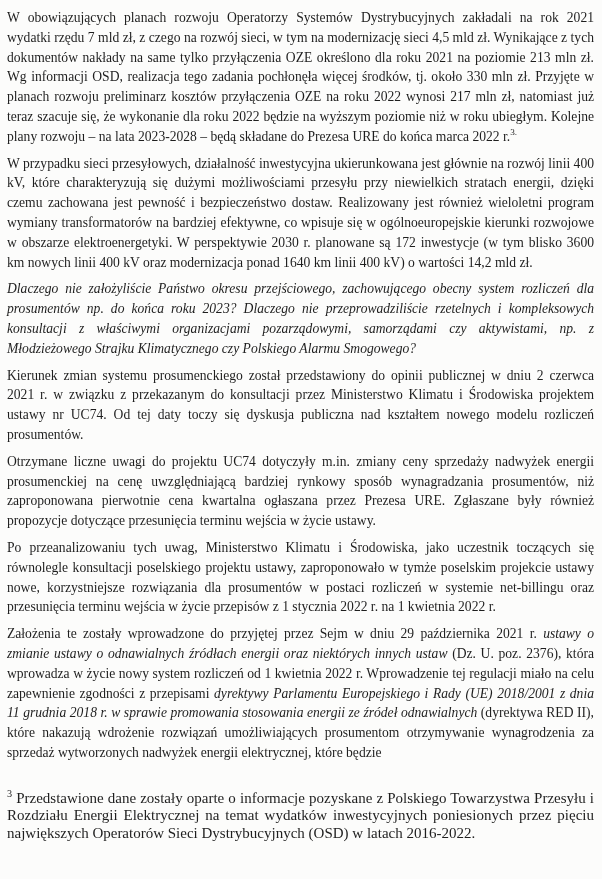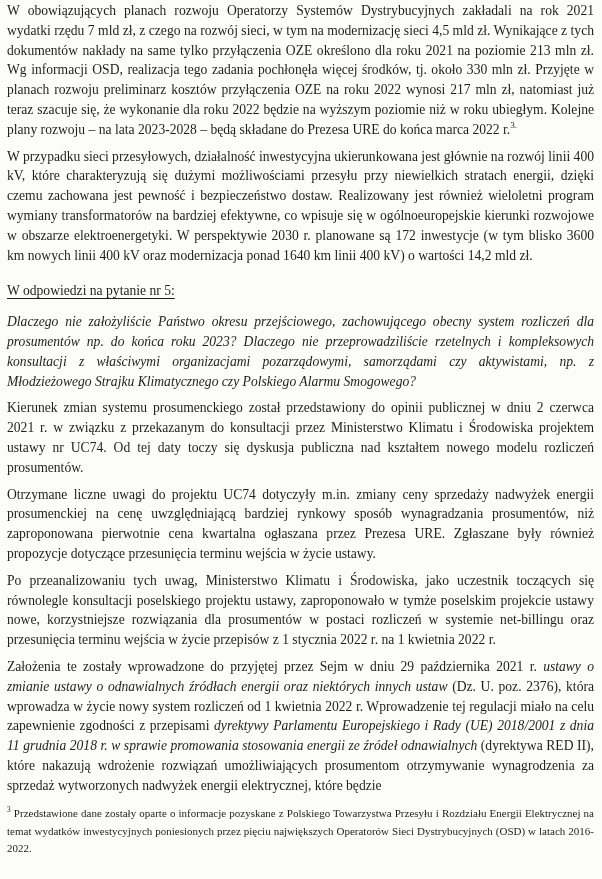--- a/index.html
+++ b/index.html
@@ -10,21 +10,21 @@
   .page {
     position: relative;
     width: 602px;
     height: 879px;
     box-sizing: border-box;
     background: #fcfcfb;
     color: #1e1e1e;
     font-family: "Liberation Serif", "DejaVu Serif", serif;
     font-size: 13.6px;
     line-height: 19.8px;
-    padding: 1px 8px 0 7px;
+    padding: 8px 8px 0 7px;
     overflow: hidden;
   }
   .para {
     margin: 0 0 7px 0;
     text-align: justify;
   }
   .section-heading {
     margin: 16px 0 11px 0;
     text-align: left;
   }
@@ -36,36 +36,35 @@
     font-style: italic;
   }
   .it { font-style: italic; }
   .ul { text-underline-offset: 3px; }
   sup.fnref {
     font-size: 0.68em;
     line-height: 0;
     vertical-align: super;
   }
   .footnote {
-    margin-top: 10px;
-    font-size: 11px;
+    margin-top: 27px;
+    font-size: 15px;
     line-height: 17.4px;
     text-align: justify;
   }
 </style>
 </head>
 <body>
 
 <div class="page">
 
   <p class="para"><span>W obowiązujących planach rozwoju Operatorzy Systemów Dystrybucyjnych zakładali na rok 2021 wydatki rzędu 7 mld zł, z czego na rozwój sieci, w tym na modernizację sieci 4,5 mld zł. Wynikające z tych dokumentów nakłady na same tylko przyłączenia OZE określono dla roku 2021 na poziomie 213 mln zł. Wg informacji OSD, realizacja tego zadania pochłonęła więcej środków, tj. około 330 mln zł. Przyjęte w planach rozwoju preliminarz kosztów przyłączenia OZE na roku 2022 wynosi 217 mln zł, natomiast już teraz szacuje się, że wykonanie dla roku 2022 będzie na wyższym poziomie niż w roku ubiegłym. Kolejne plany rozwoju – na lata 2023-2028 – będą składane do Prezesa URE do końca marca 2022 r.</span><sup class="fnref">3.</sup></p>
 
   <p class="para">W przypadku sieci przesyłowych, działalność inwestycyjna ukierunkowana jest głównie na rozwój linii 400 kV, które charakteryzują się dużymi możliwościami przesyłu przy niewielkich stratach energii, dzięki czemu zachowana jest pewność i bezpieczeństwo dostaw. Realizowany jest również wieloletni program wymiany transformatorów na bardziej efektywne, co wpisuje się w ogólnoeuropejskie kierunki rozwojowe w obszarze elektroenergetyki. W perspektywie 2030 r. planowane są 172 inwestycje (w tym blisko 3600 km nowych linii 400 kV oraz modernizacja ponad 1640 km linii 400 kV) o wartości 14,2 mld zł.</p>
 
-  <p class="para section-heading"><span class="heading-text">W odpowiedzi na pytanie nr 5:</span></p>
 
   <p class="para question">Dlaczego nie założyliście Państwo okresu przejściowego, zachowującego obecny system rozliczeń dla prosumentów np. do końca roku 2023? Dlaczego nie przeprowadziliście rzetelnych i kompleksowych konsultacji z właściwymi organizacjami pozarządowymi, samorządami czy aktywistami, np. z Młodzieżowego Strajku Klimatycznego czy Polskiego Alarmu Smogowego?</p>
 
   <p class="para">Kierunek zmian systemu prosumenckiego został przedstawiony do opinii publicznej w dniu 2 czerwca 2021 r. w związku z przekazanym do konsultacji przez Ministerstwo Klimatu i Środowiska projektem ustawy nr UC74. Od tej daty toczy się dyskusja publiczna nad kształtem nowego modelu rozliczeń prosumentów.</p>
 
   <p class="para">Otrzymane liczne uwagi do projektu UC74 dotyczyły m.in. zmiany ceny sprzedaży nadwyżek energii prosumenckiej na cenę uwzględniającą bardziej rynkowy sposób wynagradzania prosumentów, niż zaproponowana pierwotnie cena kwartalna ogłaszana przez Prezesa URE. Zgłaszane były również propozycje dotyczące przesunięcia terminu wejścia w życie ustawy.</p>
 
   <p class="para">Po przeanalizowaniu tych uwag, Ministerstwo Klimatu i Środowiska, jako uczestnik toczących się równolegle konsultacji poselskiego projektu ustawy, zaproponowało w tymże poselskim projekcie ustawy nowe, korzystniejsze rozwiązania dla prosumentów w postaci rozliczeń w systemie net-billingu oraz przesunięcia terminu wejścia w życie przepisów z 1 stycznia 2022 r. na 1 kwietnia 2022 r.</p>
 
   <p class="para"><span>Założenia te zostały wprowadzone do przyjętej przez Sejm w dniu 29 października 2021 r. </span><span class="it">ustawy o zmianie ustawy o odnawialnych źródłach energii oraz niektórych innych ustaw</span><span> (Dz. U. poz. 2376), która wprowadza w życie nowy system rozliczeń od 1 kwietnia 2022 r. Wprowadzenie tej regulacji miało na celu zapewnienie zgodności z przepisami </span><span class="it">dyrektywy Parlamentu Europejskiego i Rady (UE) 2018/2001 z dnia 11 grudnia 2018 r. w sprawie promowania stosowania energii ze źródeł odnawialnych</span><span> (dyrektywa RED II), które nakazują wdrożenie rozwiązań umożliwiających prosumentom </span><span class="ul">otrzymywanie wynagrodzenia za</span><span> sprzedaż wytworzonych nadwyżek energii elektrycznej, które będzie</span></p>

